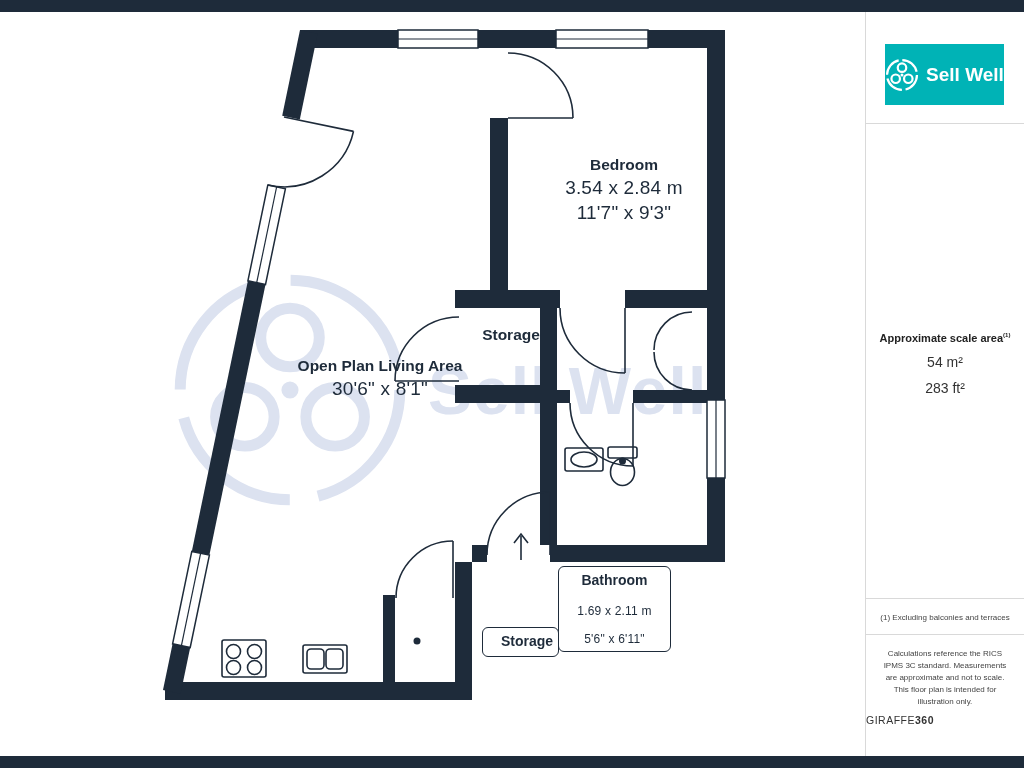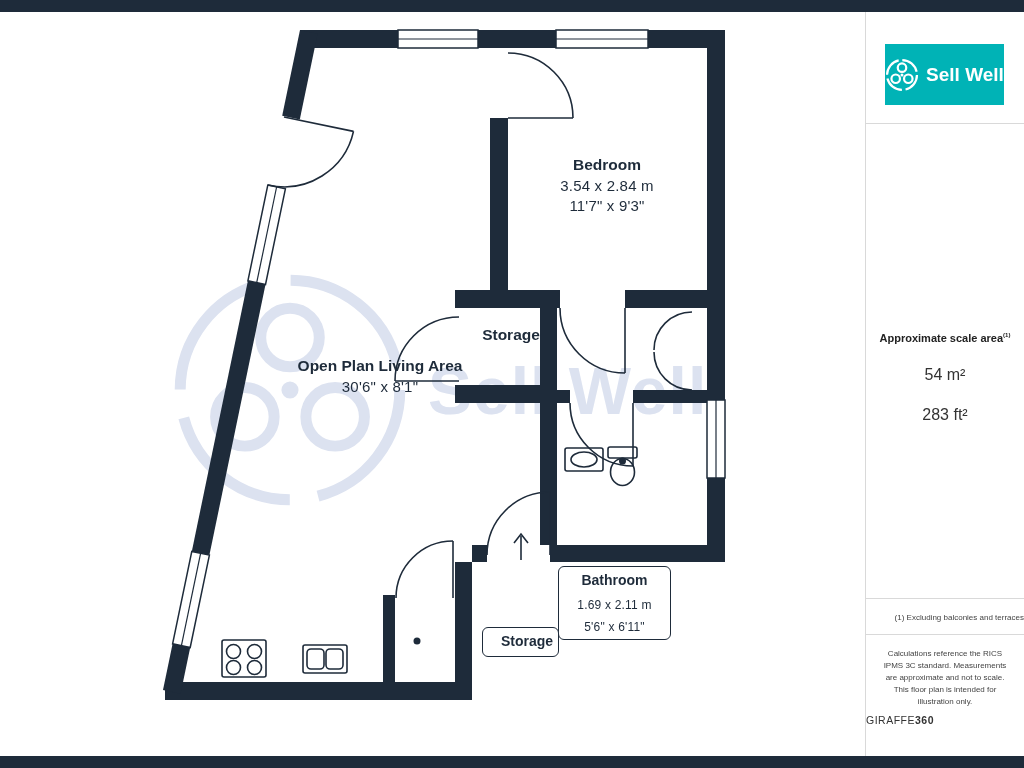--- a/index.html
+++ b/index.html
@@ -11,33 +11,33 @@
   .plan-svg{position:absolute;left:0;top:0;width:865px;height:768px;z-index:1}
   .wall{fill:var(--wall,#1e2b3a)}
   .stroke{fill:none;stroke:var(--wall,#1e2b3a);stroke-width:1.6}
   .win{fill:#fff;stroke:var(--wall,#1e2b3a);stroke-width:1.5}
   .winline{stroke:var(--wall,#1e2b3a);stroke-width:1.2}
   .wm{fill:none;stroke:var(--wm,#dce2f0);stroke-width:4.5}
   .wm-dot{fill:var(--wm,#dce2f0)}
   .wm-text{fill:var(--wm,#dce2f0);font-family:"Liberation Sans",sans-serif;font-size:66px;font-weight:600;letter-spacing:1px}
   .room-label{position:absolute;text-align:center;color:var(--wall,#1e2b3a);z-index:5}
   .room-name{font-weight:bold;font-size:15.5px;line-height:1.25}
-  .room-dim{font-size:15px;margin-top:3px;letter-spacing:.2px}
+  .room-dim{font-size:19px;margin-top:3px;letter-spacing:.2px}
   .boxed{background:#fff;border:1.5px solid var(--wall,#1e2b3a);border-radius:6px;padding:5px 18px}
   .boxed .room-name{font-size:14px}
-  .boxed .room-dim{font-size:12px;margin-top:8px}
+  .boxed .room-dim{font-size:12px;margin-top:14px}
   .sidebar{position:absolute;left:865px;top:12px;width:159px;height:744px;border-left:1px solid #d9d9d9;z-index:2}
   .logo-box{position:absolute;left:19px;top:32px;width:119px;height:61px;background:var(--teal,#00b3b6);display:flex;align-items:center;justify-content:center;gap:7px;color:#fff}
   .logo-text{font-size:19px;font-weight:600;white-space:nowrap}
   .hline{position:absolute;left:0;width:100%;height:1px;background:#d9d9d9}
   .area-block{position:absolute;top:320px;width:100%;text-align:center}
   .area-label{font-size:11px;font-weight:bold;color:#222}
   .area-label sup{font-size:6px}
-  .area-value{font-size:16px;margin-top:22px;color:#333}
-  .footnote{position:absolute;top:601px;width:100%;text-align:right;font-size:8px;color:#444}
+  .area-value{font-size:14px;margin-top:10px;color:#333}
+  .footnote{position:absolute;top:601px;width:100%;text-align:center;font-size:8px;color:#444}
   .disclaimer{position:absolute;top:636px;left:12px;right:12px;text-align:center;font-size:8px;line-height:1.5;color:#444}
   .brand{position:absolute;top:702px;width:100%;text-align:left;font-size:10.5px;letter-spacing:.5px;color:#333}
 </style>
 </head>
 <body>
 
 <div class="stage">
 
   <div class="bar top"></div>
   <div class="bar bottom"></div>
@@ -135,21 +135,21 @@
       <rect class="stroke" x="565" y="448" width="38" height="23" rx="2"></rect>
       <ellipse class="stroke" cx="584" cy="459.5" rx="13" ry="7.5"></ellipse>
     </g>
     <g>
       <rect class="stroke" x="608" y="447" width="29" height="11" rx="2"></rect>
       <ellipse class="stroke" cx="622.5" cy="472" rx="12" ry="13.5"></ellipse>
       <circle class="wall" cx="622.5" cy="461" r="3.5"></circle>
     </g>
   </svg>
 
-  <div class="room-label" style="left:507px;top:155px;width:200px">
+  <div class="room-label" style="left:524px;top:155px;width:200px">
     <div class="room-name">Bedroom</div>
     <div class="room-dim">3.54 x 2.84 m</div>
     <div class="room-dim">11'7" x 9'3"</div>
   </div>
 
   <div class="room-label" style="left:255px;top:356px;width:250px">
     <div class="room-name">Open Plan Living Area</div>
     <div class="room-dim">30'6" x 8'1"</div>
   </div>
 

